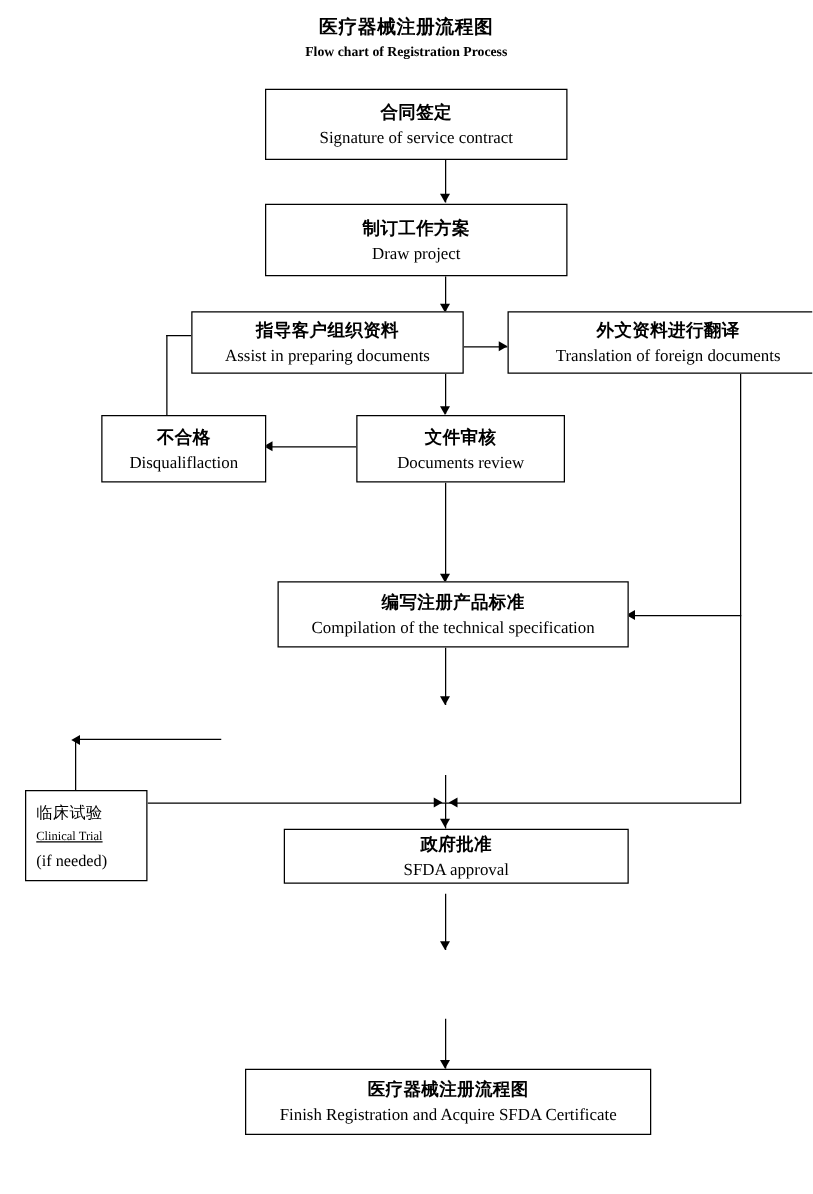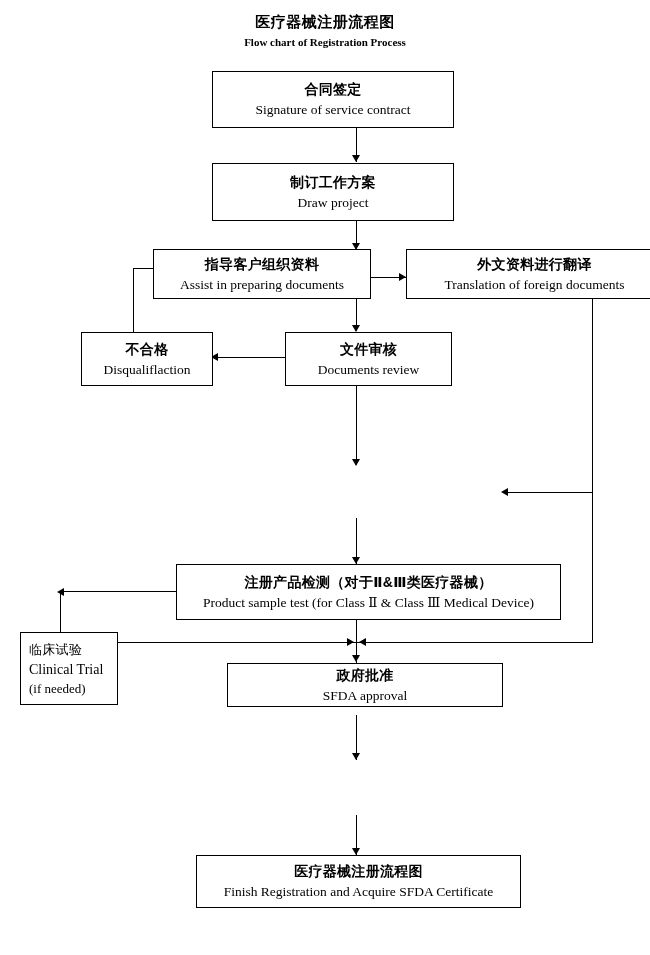--- a/index.html
+++ b/index.html
@@ -73,23 +73,24 @@
     align-items: flex-start;
     justify-content: center;
     padding-left: 8px;
   }
   .node.left-align .cn {
     font-size: 13px;
     line-height: 19px;
     font-weight: normal;
   }
   .node.left-align .en {
-    font-size: 14px;
+    font-size: 10px;
     line-height: 19px;
     margin-top: 1px;
+    text-decoration: underline;
   }
   .node.left-align .en2 {
     font-family: "Liberation Serif", "DejaVu Serif", serif;
     font-size: 13px;
     line-height: 19px;
     white-space: nowrap;
   }
 
   
   .conn {
@@ -205,25 +206,25 @@
   <div class="node" style="left:81px; top:332px; width:132px; height:54px;">
     <div class="cn">不合格</div>
     <div class="en">Disqualiflaction</div>
   </div>
 
   <div class="node" style="left:285px; top:332px; width:167px; height:54px;">
     <div class="cn">文件审核</div>
     <div class="en">Documents review</div>
   </div>
 
-
-  <div class="node" style="left:176px; top:564px; width:385px; height:56px;">
-    <div class="cn">注册产品检测（对于Ⅱ&amp;Ⅲ类医疗器械）</div>
-    <div class="en">Product sample test (for Class  Ⅱ &amp; Class  Ⅲ  Medical Device)</div>
-  </div>
+  <div class="node" style="left:222px; top:465px; width:281px; height:53px;">
+    <div class="cn">编写注册产品标准</div>
+    <div class="en">Compilation of the technical specification</div>
+  </div>
+
 
   <div class="node left-align" style="left:20px; top:632px; width:98px; height:73px;">
     <div class="cn">临床试验</div>
     <div class="en">Clinical Trial</div>
     <div class="en2">(if needed)</div>
   </div>
 
   <div class="node" style="left:227px; top:663px; width:276px; height:44px;">
     <div class="cn">政府批准</div>
     <div class="en">SFDA approval</div>

